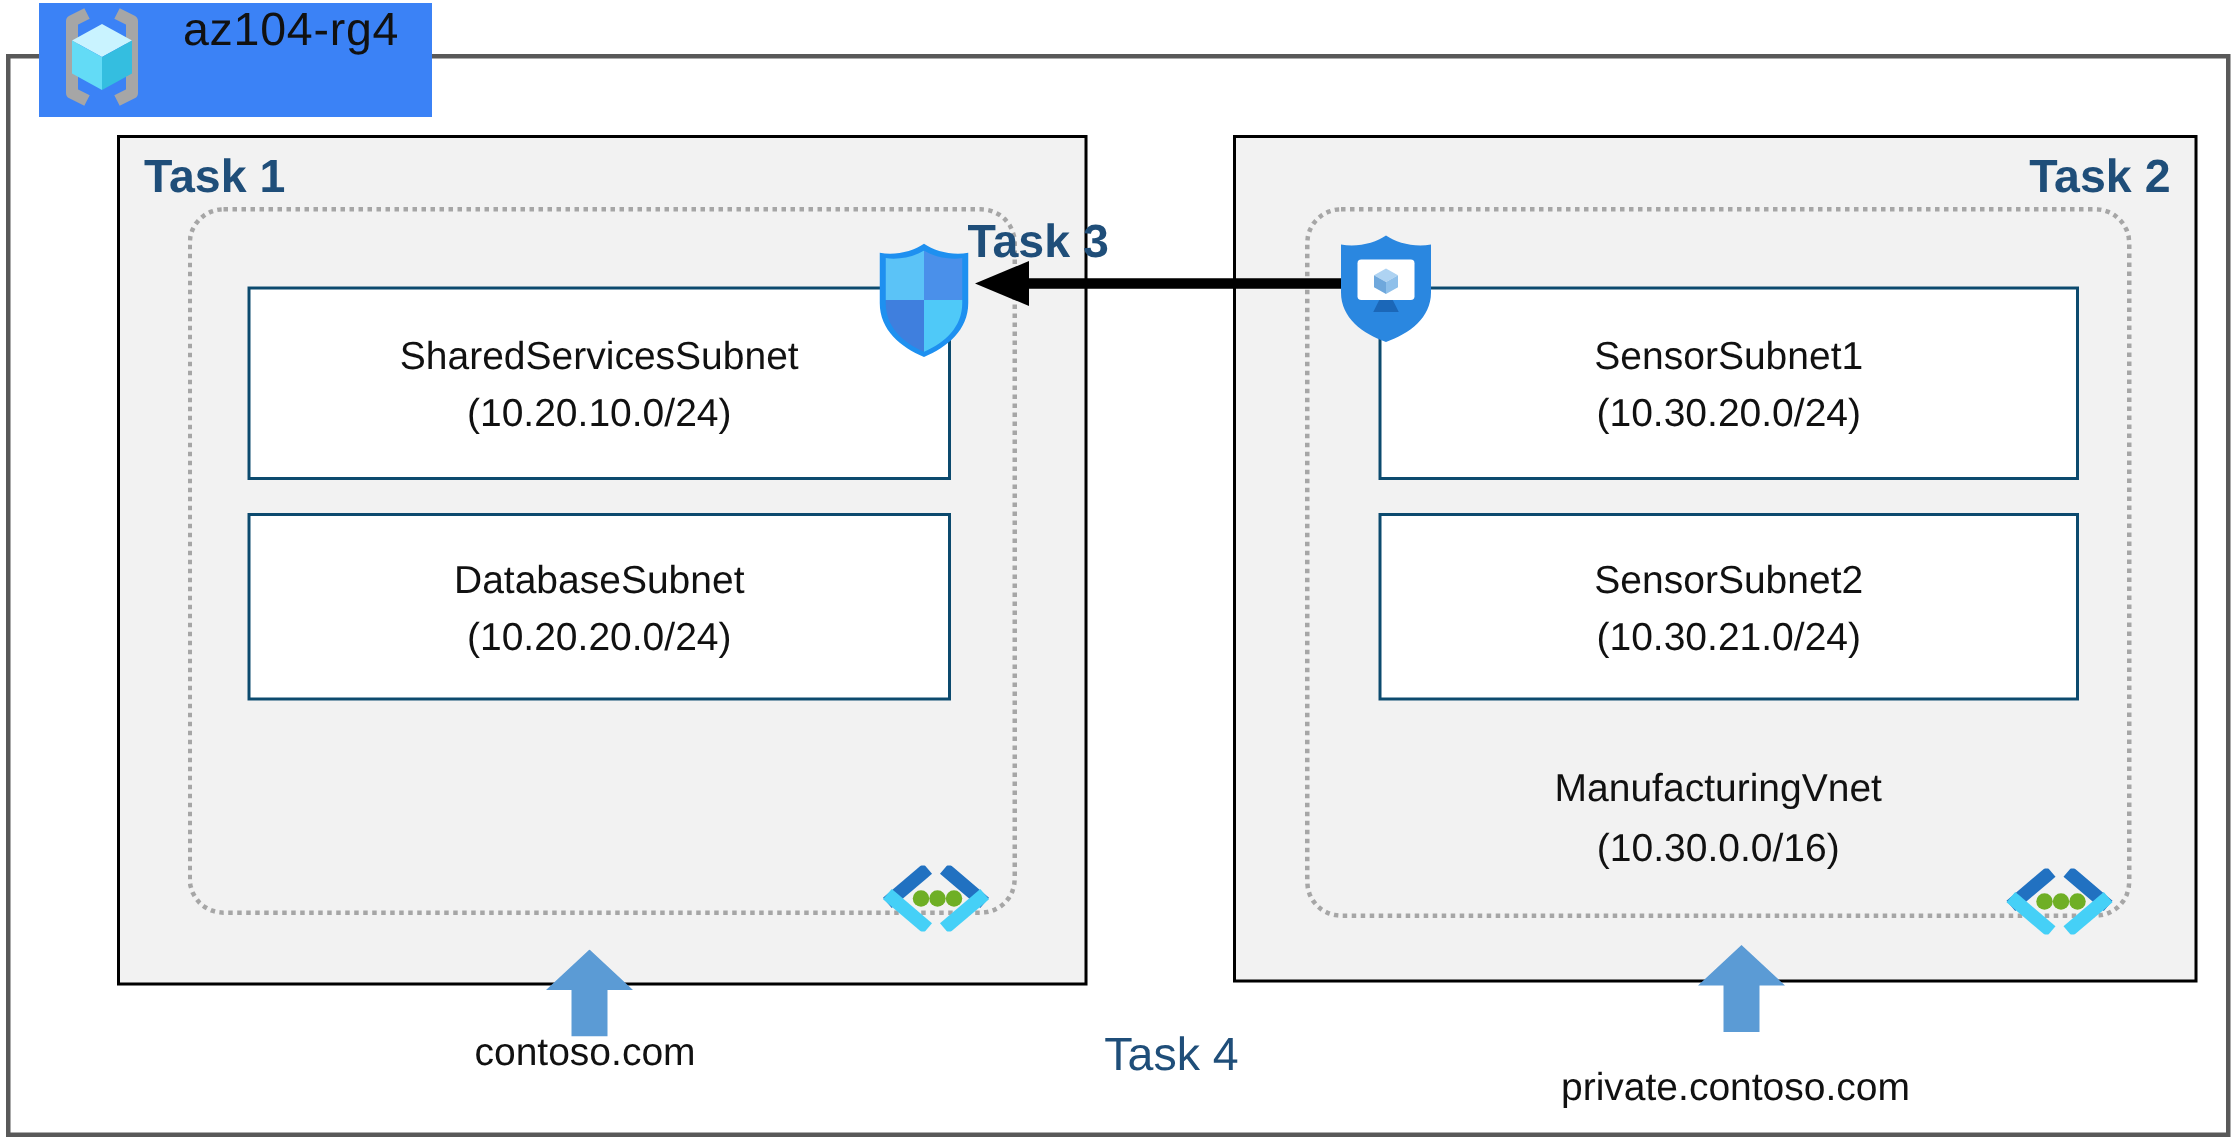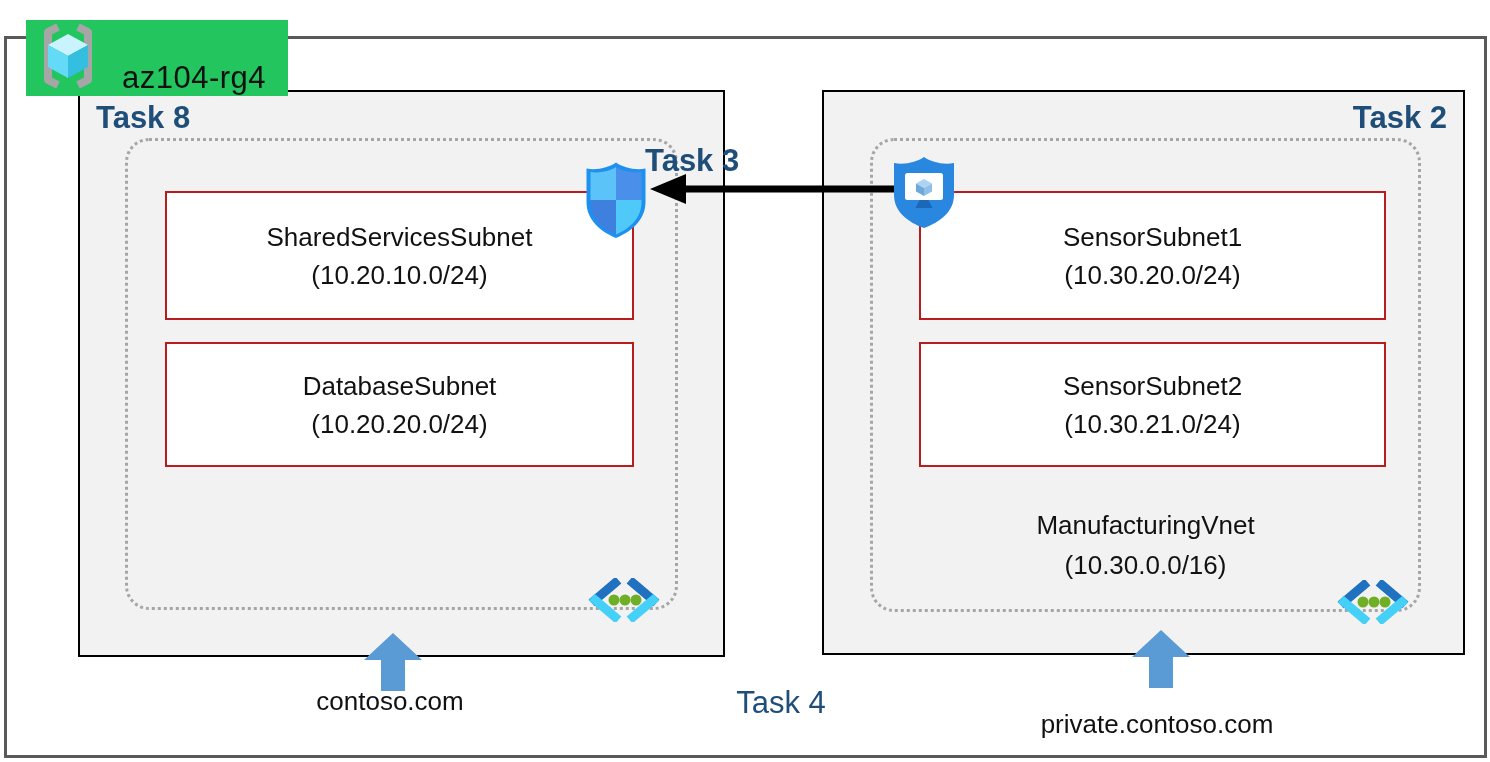--- a/index.html
+++ b/index.html
@@ -2,38 +2,38 @@
 <html><head>
 <meta charset="utf-8">
 <style>
   html,body{margin:0;padding:0;background:#fff;}
   #stage{position:relative;width:1490px;height:762px;background:#fff;overflow:hidden;
          font-family:"Liberation Sans","DejaVu Sans",sans-serif;color:#111;}
 
   
   .rg-frame{position:absolute;left:4px;top:36px;width:1477px;height:716px;
             border:3px solid #595959;background:transparent;}
-  .rg-header{position:absolute;left:26px;top:20px;height:76px;display:flex;align-items:flex-end;
-             background:#22c55e;padding:0 22px 0 6px;z-index:10;}
+  .rg-header{position:absolute;left:26px;top:2px;height:76px;display:flex;align-items:flex-start;
+             background:#3b82f6;padding:0 22px 0 6px;z-index:10;}
   .rg-title{font-size:31px;color:#111;margin-left:18px;letter-spacing:0.5px;}
 
   
   .task-box{position:absolute;background:#F2F2F2;border:2px solid #000;}
   #task1-box{left:78px;top:90px;width:643px;height:563px;}
   #task2-box{left:822px;top:90px;width:639px;height:561px;}
   .task-label{position:absolute;top:8px;font-size:31px;font-weight:bold;color:#1F4E79;}
   .task-label.left{left:16px;}
   .task-label.right{right:16px;}
 
   
   .vnet-dashed{position:absolute;border:3px dotted #A6A6A6;border-radius:24px;}
   #vnet1-dashed{left:45px;top:46px;width:547px;height:466px;}
   #vnet2-dashed{left:46px;top:46px;width:545px;height:468px;}
 
-  .subnet-box{position:absolute;background:#fff;border:2px solid #b91c1c;
+  .subnet-box{position:absolute;background:#fff;border:2px solid #0c4a6e;
               display:flex;flex-direction:column;align-items:center;justify-content:center;
               text-align:center;font-size:26px;line-height:38px;color:#111;}
   .sb1{left:37px;top:50px;width:465px;height:125px;}
   .sb2{left:37px;top:201px;width:465px;height:121px;}
   .sb1r{left:46px;top:50px;width:463px;height:125px;}
   .sb2r{left:46px;top:201px;width:463px;height:121px;}
 
   .vnet-label{position:absolute;left:0;right:0;bottom:24px;text-align:center;
               font-size:26px;line-height:40px;color:#111;}
 
@@ -71,21 +71,21 @@
         <path d="M46 7 L56 12 L56 60 L46 65" fill="none" stroke="#A6A6A6" stroke-width="8" stroke-linejoin="round"></path>
         <polygon points="36,14 56,25 36,36 16,25" fill="#C9F3FF"></polygon>
         <polygon points="16,25 36,36 36,58 16,47" fill="#63DBF6"></polygon>
         <polygon points="56,25 36,36 36,58 56,47" fill="#34BEE0"></polygon>
       </svg>
     </span>
     <span class="rg-title">az104-rg4</span>
   </div>
 
   <div class="task-box" id="task1-box">
-    <div class="task-label left">Task 8</div>
+    <div class="task-label left">Task 1</div>
 
     <div class="vnet-dashed" id="vnet1-dashed">
       <div class="subnet-box sb1">
         <span>SharedServicesSubnet</span>
         <span>(10.20.10.0/24)</span>
       </div>
       <div class="subnet-box sb2">
         <span>DatabaseSubnet</span>
         <span>(10.20.20.0/24)</span>
       </div>

